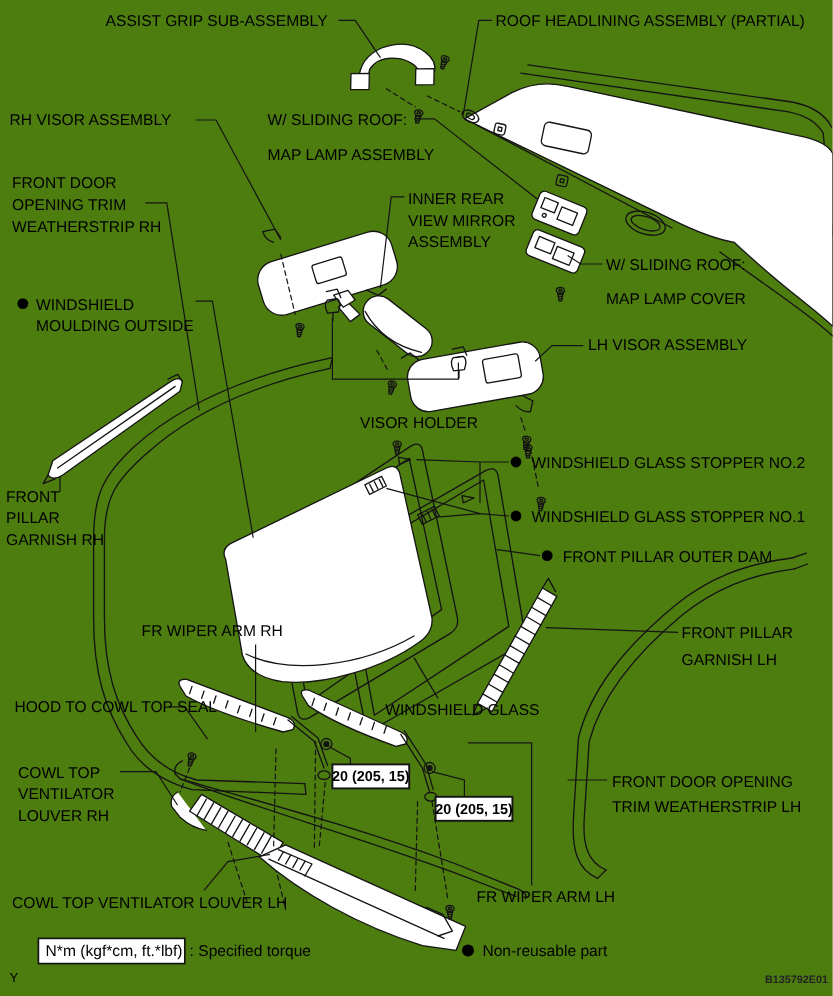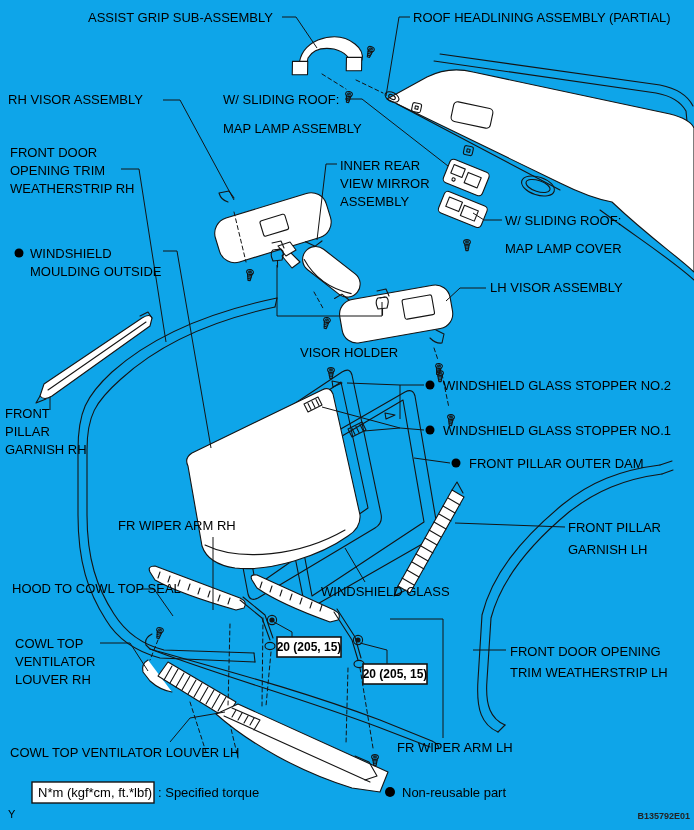--- a/index.html
+++ b/index.html
@@ -1,16 +1,16 @@
 <!DOCTYPE html>
 <html><head>
 <meta charset="utf-8">
 <style>
   html,body{margin:0;padding:0;background:#fff;}
-  .page{position:relative;width:694px;height:830px;background:#0ea5e9;overflow:hidden;
+  .page{position:relative;width:694px;height:830px;background:#4d7c0f;overflow:hidden;
         font-family:"Liberation Sans",sans-serif;}
   svg{display:block;}
   svg .ln{stroke:#141414;stroke-width:1.1;fill:none;stroke-linecap:round;stroke-linejoin:round;}
   svg .fillw{fill:#ffffff;}
   svg .dash{stroke:#141414;stroke-width:1;fill:none;stroke-dasharray:4 3;}
   svg .leader{stroke:#141414;stroke-width:1;fill:none;}
   svg text.lbl{font-family:"Liberation Sans",sans-serif;font-size:13px;fill:#000;}
   svg text.torq{font-family:"Liberation Sans",sans-serif;font-size:12px;font-weight:700;fill:#000;text-anchor:middle;}
   svg text.small{font-family:"Liberation Sans",sans-serif;font-size:11px;fill:#000;}
   svg text.code{font-family:"Liberation Sans",sans-serif;font-size:9px;font-weight:700;fill:#222;text-anchor:end;}

